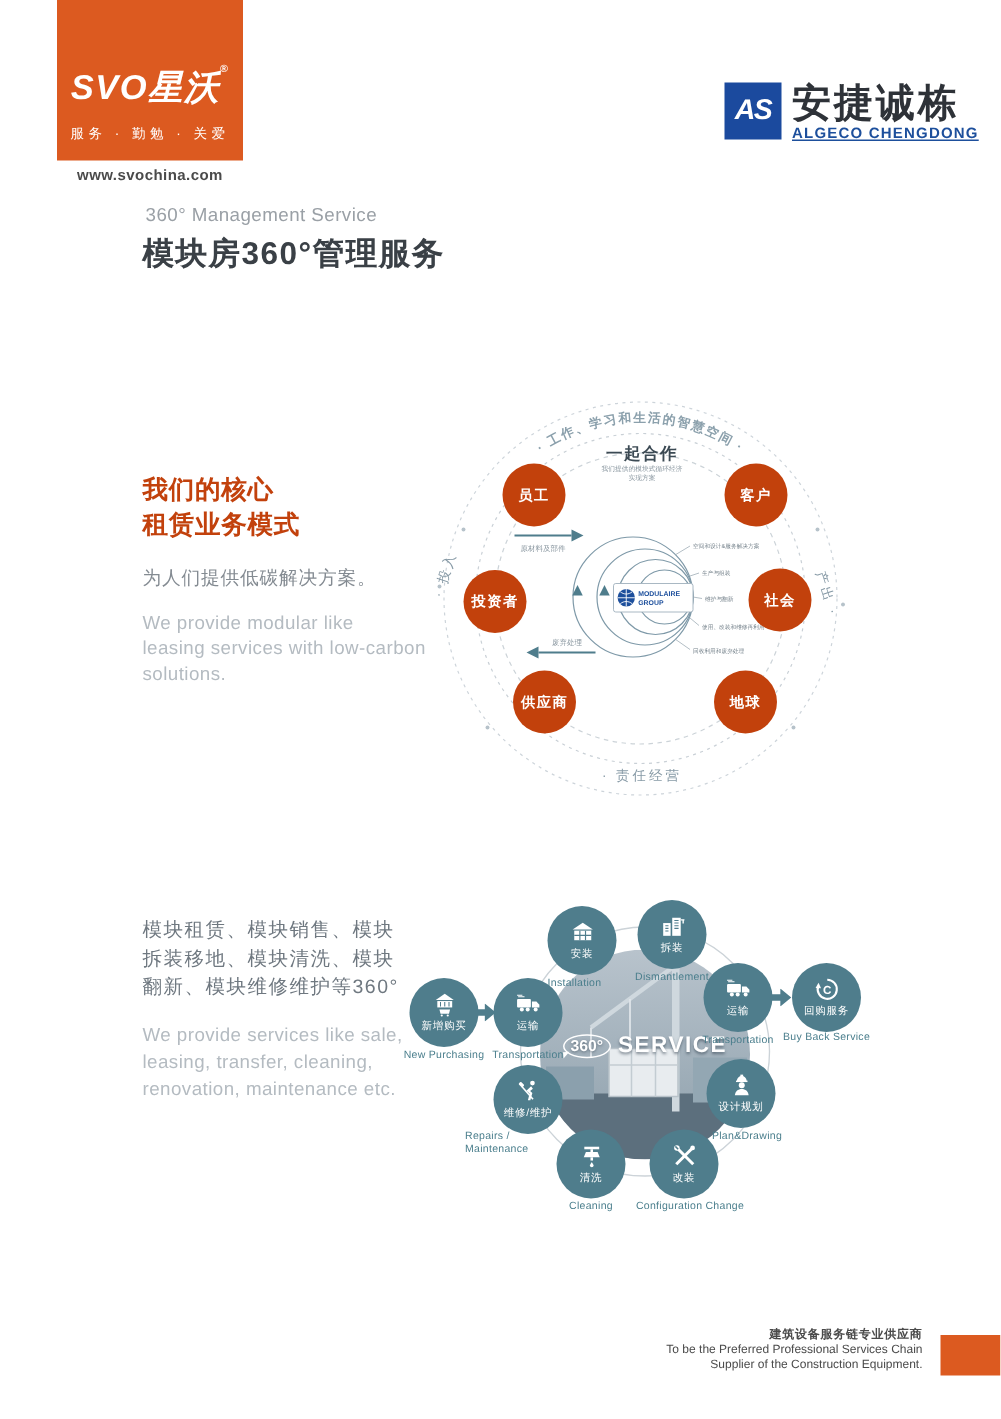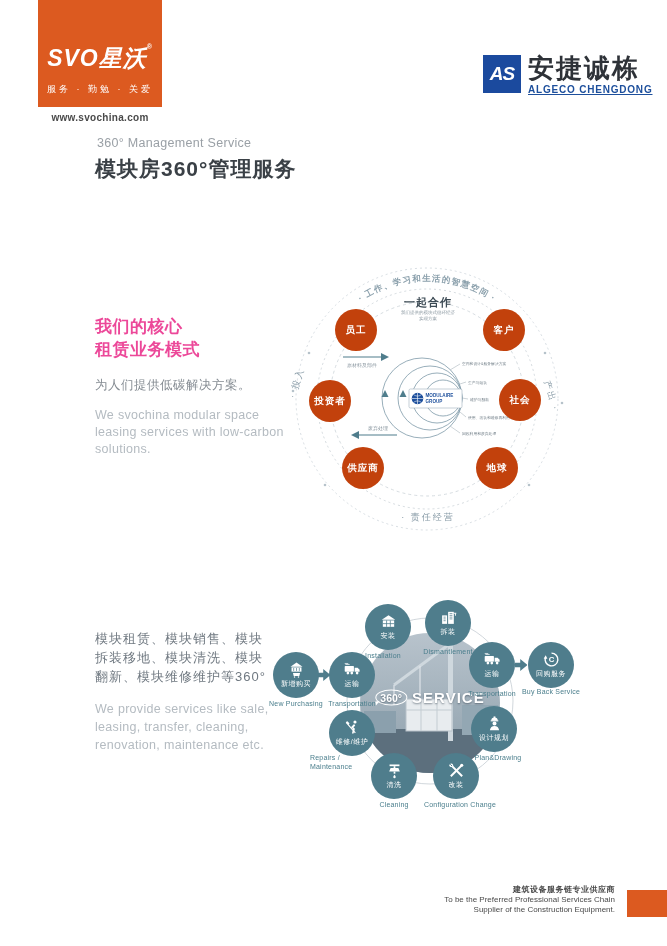--- a/index.html
+++ b/index.html
@@ -17,28 +17,28 @@
   .algeco{position:absolute;left:483px;top:55px;display:flex;align-items:flex-start;}
   .algeco-mark{width:38px;height:38px;background:#1b4a9e;color:#fff;display:flex;align-items:center;
                justify-content:center;font-size:19px;font-weight:bold;font-style:italic;letter-spacing:-1px;}
   .algeco-text{margin-left:7px;}
   .algeco-cn{font-size:26px;font-weight:800;color:#2e3238;letter-spacing:2px;line-height:27px;white-space:nowrap;}
   .algeco-en{font-size:10px;font-weight:bold;color:#1d4f9c;letter-spacing:.8px;margin-top:2px;white-space:nowrap;text-decoration:underline;}
   
   .title-en{position:absolute;left:97px;top:136px;font-size:12.5px;color:#9aa0a6;letter-spacing:.3px;}
   .title-cn{position:absolute;left:95px;top:155px;font-size:21px;font-weight:800;color:#3a4046;letter-spacing:1px;}
   
-  .sec-head{font-size:17px;font-weight:800;color:#ec4899;line-height:23px;letter-spacing:.5px;}
+  .sec-head{font-size:17px;font-weight:800;color:#c2410c;line-height:23px;letter-spacing:.5px;}
   .sec-desc-cn{font-size:12.5px;color:#848b92;letter-spacing:.5px;}
   .sec-desc-en{font-size:12.5px;color:#b4bbc1;line-height:17px;letter-spacing:.3px;}
   .core-text{position:absolute;left:95px;top:315px;width:190px;}
   .core-text .sec-desc-cn{margin-top:16px;}
   .core-text .sec-desc-en{margin-top:13px;}
   .svc-text{position:absolute;left:95px;top:610px;width:190px;}
-  .svc-cn-lines{margin-top:19px;font-size:13px;color:#6f7880;line-height:19px;letter-spacing:1px;}
+  .svc-cn-lines{font-size:13px;color:#6f7880;line-height:19px;letter-spacing:1px;}
   .svc-text .sec-desc-en{margin-top:14px;line-height:18px;}
   
   .eco{position:absolute;left:285px;top:263px;width:300px;height:285px;}
   .eco svg.underlay{position:absolute;left:0;top:0;}
   .stk{position:absolute;width:42px;height:42px;border-radius:50%;background:#c2410c;color:#fff;
        display:flex;align-items:center;justify-content:center;font-size:9.5px;font-weight:bold;
        letter-spacing:1px;transform:translate(-50%,-50%);white-space:nowrap;}
   .coop{position:absolute;left:143px;top:32px;transform:translateX(-50%);text-align:center;}
   .coop-title{font-size:11px;font-weight:800;color:#3c4a54;letter-spacing:1px;white-space:nowrap;}
   .coop-sub{font-size:4.5px;color:#8a97a0;line-height:6px;white-space:nowrap;}
@@ -95,21 +95,21 @@
 <div class="title-en">360° Management Service</div>
 <div class="title-cn">模块房360°管理服务</div>
 
 <div class="core-text">
   <div class="sec-head">
     <div>我们的核心</div>
     <div>租赁业务模式</div>
   </div>
   <div class="sec-desc-cn">为人们提供低碳解决方案。</div>
   <div class="sec-desc-en">
-    <div>We svochina modular space</div>
+    <div>We provide modular like</div>
     <div>leasing services with low-carbon</div>
     <div>solutions.</div>
   </div>
 </div>
 
 <div class="eco">
   <svg class="underlay" width="300" height="285" viewBox="0 0 300 285">
     <defs>
       <path id="arcTop" d="M 31 96 A 118 118 0 0 1 253 96" fill="none"></path>
     </defs>

